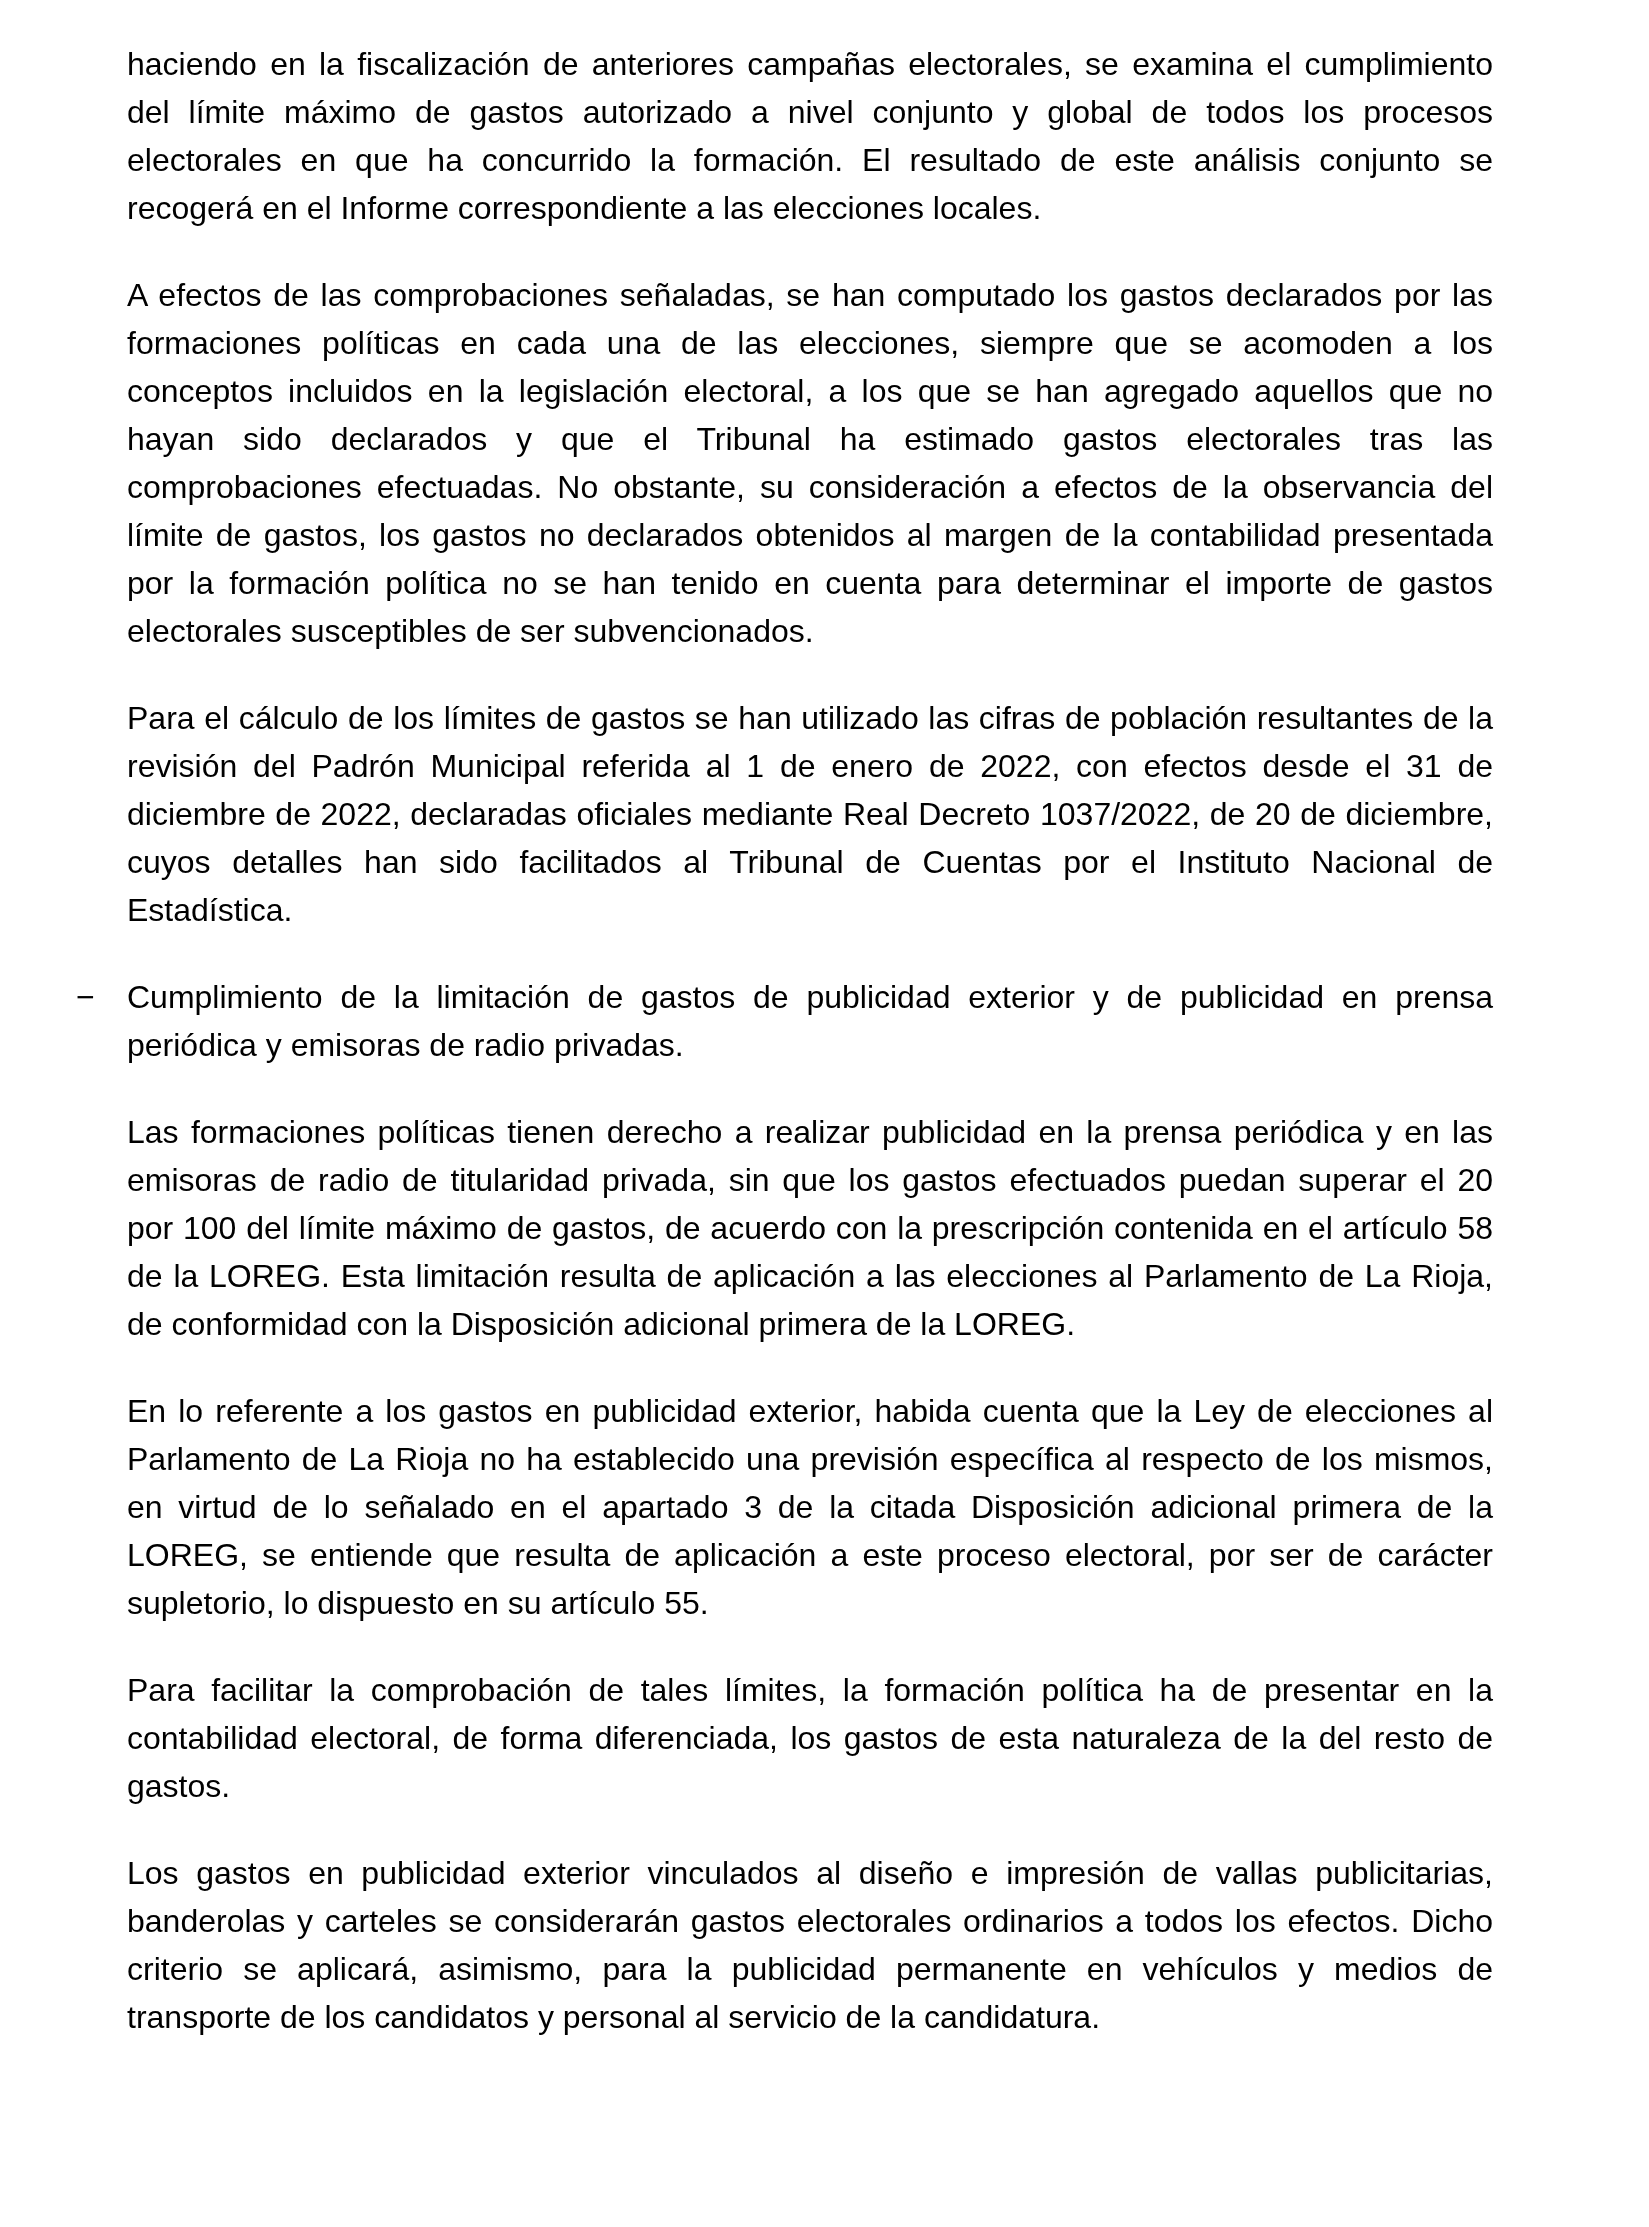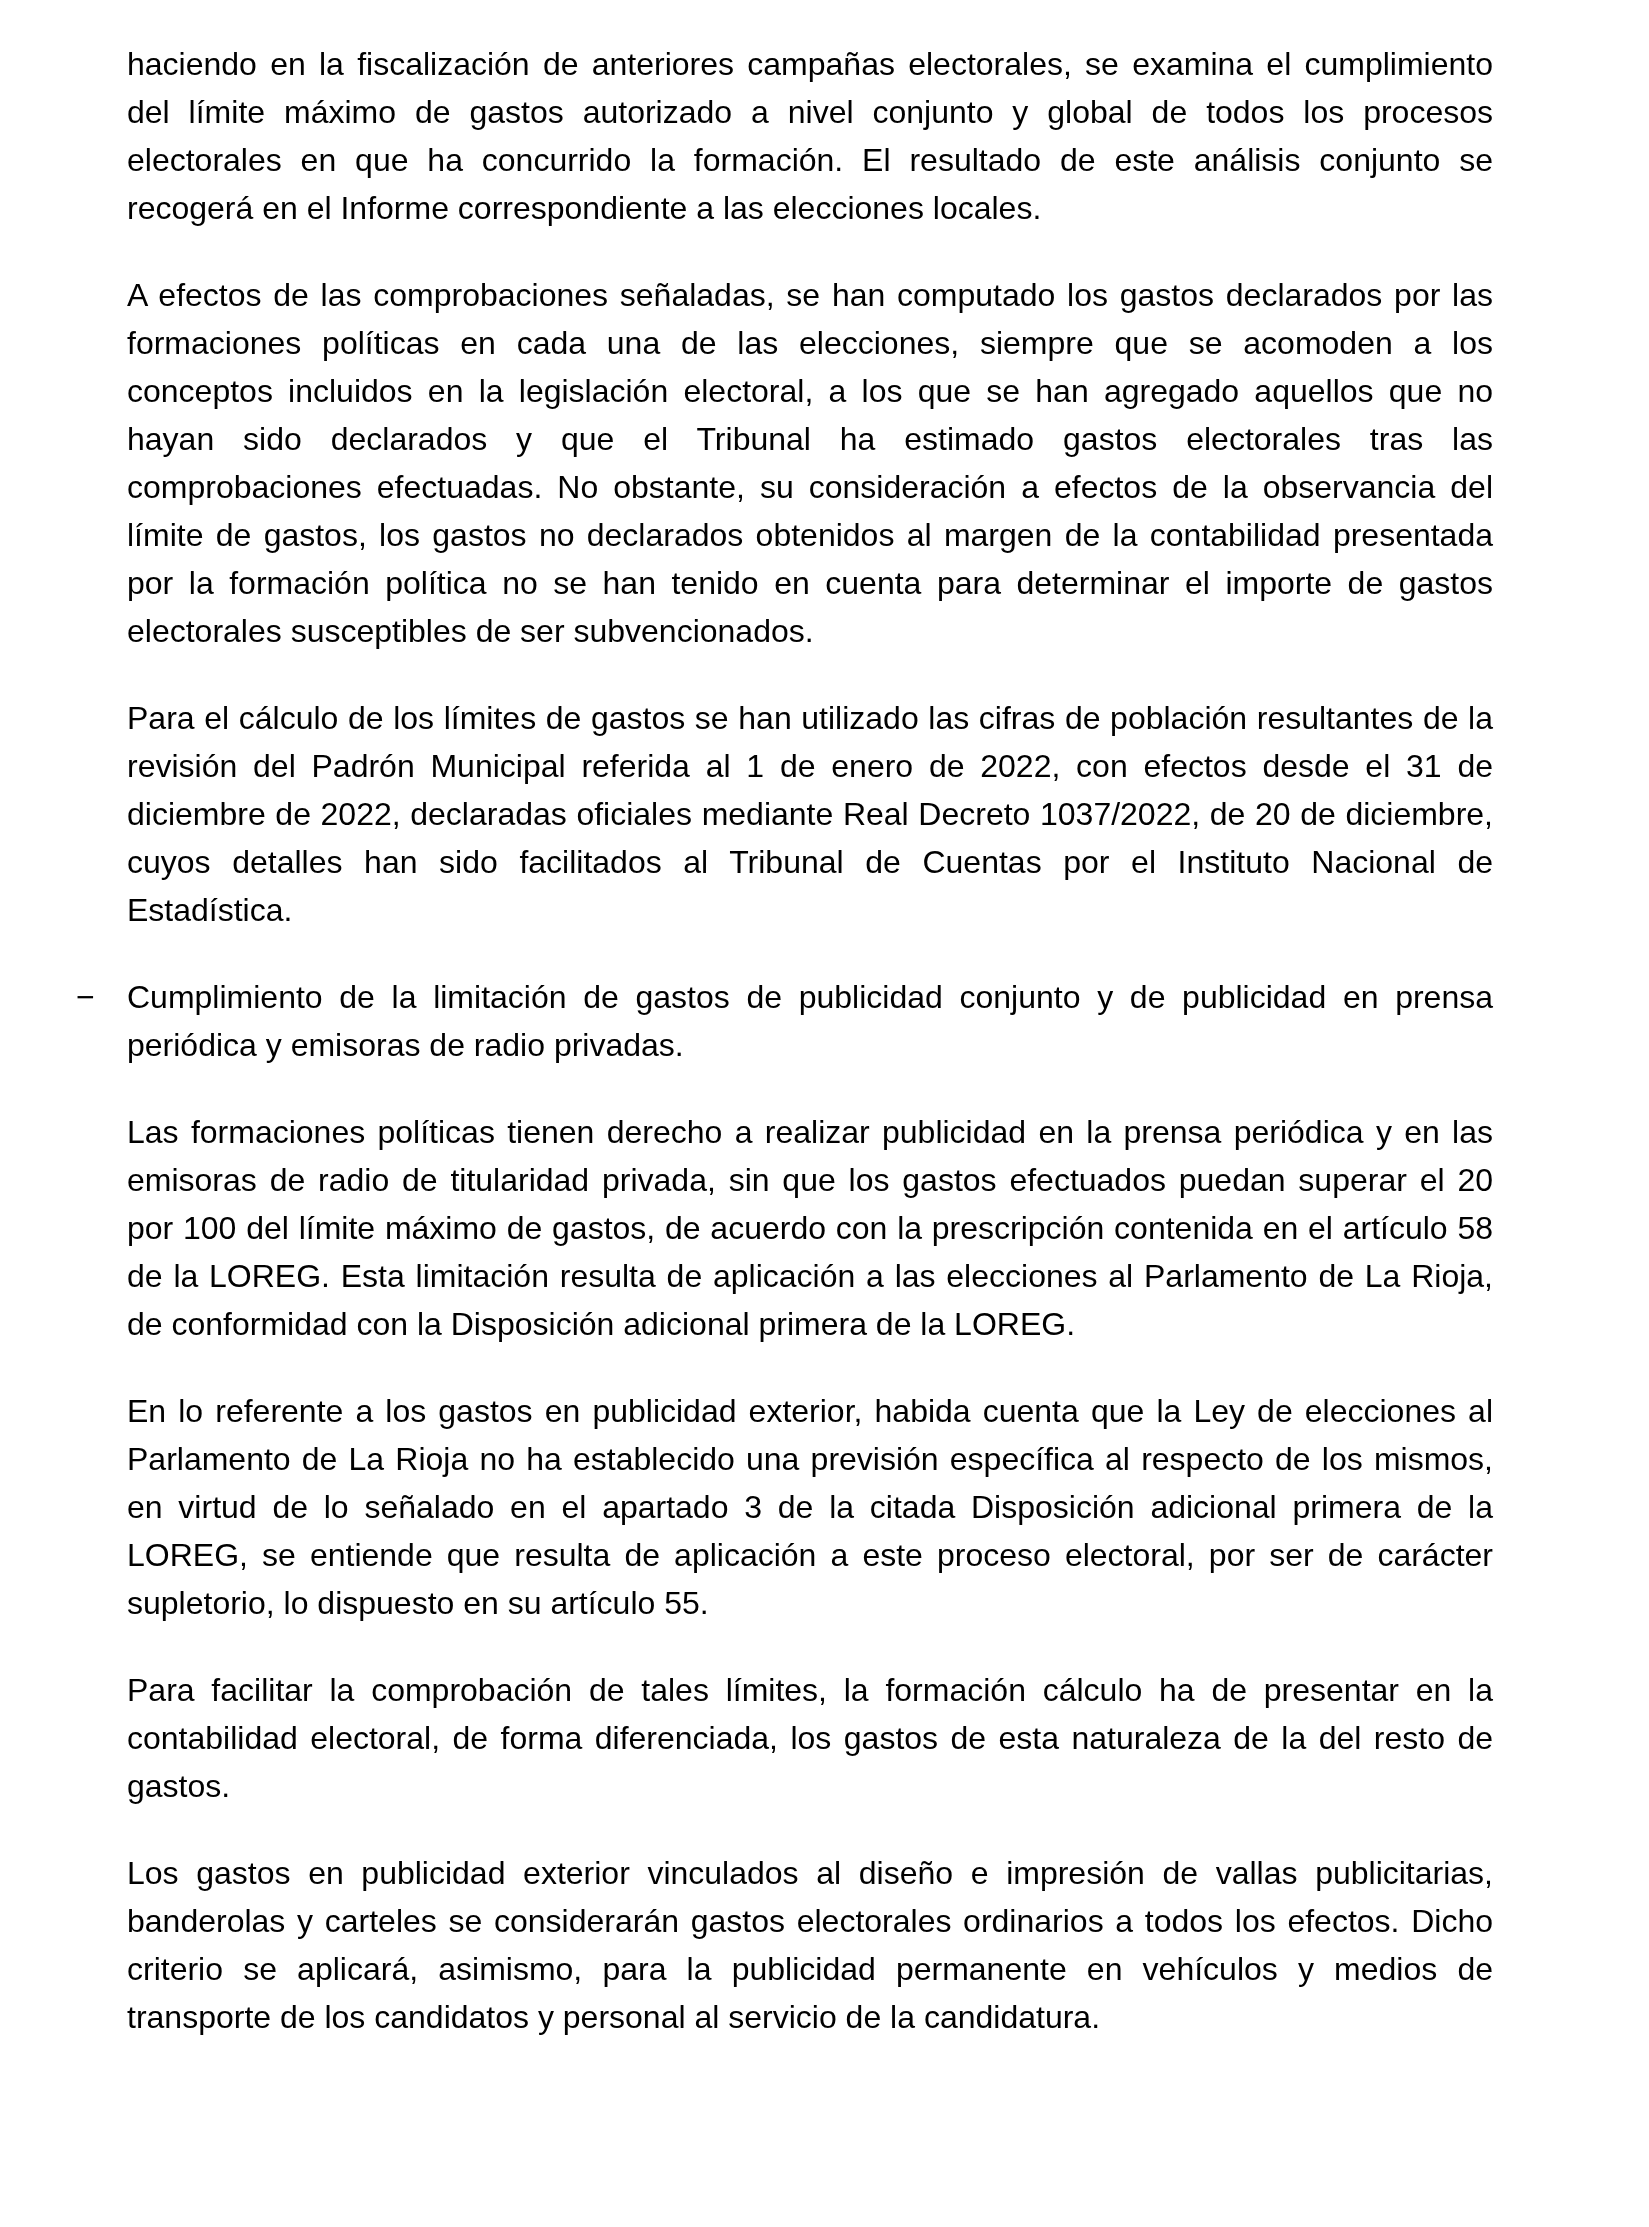--- a/index.html
+++ b/index.html
@@ -47,26 +47,26 @@
 <div class="doc-page">
 
   <p class="para">haciendo en la fiscalización de anteriores campañas electorales, se examina el cumplimiento del límite máximo de gastos autorizado a nivel conjunto y global de todos los procesos electorales en que ha concurrido la formación. El resultado de este análisis conjunto se recogerá en el Informe correspondiente a las elecciones locales.</p>
 
   <p class="para">A efectos de las comprobaciones señaladas, se han computado los gastos declarados por las formaciones políticas en cada una de las elecciones, siempre que se acomoden a los conceptos incluidos en la legislación electoral, a los que se han agregado aquellos que no hayan sido declarados y que el Tribunal ha estimado gastos electorales tras las comprobaciones efectuadas. No obstante, su consideración a efectos de la observancia del límite de gastos, los gastos no declarados obtenidos al margen de la contabilidad presentada por la formación política no se han tenido en cuenta para determinar el importe de gastos electorales susceptibles de ser subvencionados.</p>
 
   <p class="para">Para el cálculo de los límites de gastos se han utilizado las cifras de población resultantes de la revisión del Padrón Municipal referida al 1 de enero de 2022, con efectos desde el 31 de diciembre de 2022, declaradas oficiales mediante Real Decreto 1037/2022, de 20 de diciembre, cuyos detalles han sido facilitados al Tribunal de Cuentas por el Instituto Nacional de Estadística.</p>
 
   <div class="bullet-row">
     <span class="bullet-marker">−</span>
-    <p class="para">Cumplimiento de la limitación de gastos de publicidad conjunto y de publicidad en prensa periódica y emisoras de radio privadas.</p>
+    <p class="para">Cumplimiento de la limitación de gastos de publicidad exterior y de publicidad en prensa periódica y emisoras de radio privadas.</p>
   </div>
 
   <p class="para">Las formaciones políticas tienen derecho a realizar publicidad en la prensa periódica y en las emisoras de radio de titularidad privada, sin que los gastos efectuados puedan superar el 20 por 100 del límite máximo de gastos, de acuerdo con la prescripción contenida en el artículo 58 de la LOREG. Esta limitación resulta de aplicación a las elecciones al Parlamento de La Rioja, de conformidad con la Disposición adicional primera de la LOREG.</p>
 
   <p class="para">En lo referente a los gastos en publicidad exterior, habida cuenta que la Ley de elecciones al Parlamento de La Rioja no ha establecido una previsión específica al respecto de los mismos, en virtud de lo señalado en el apartado 3 de la citada Disposición adicional primera de la LOREG, se entiende que resulta de aplicación a este proceso electoral, por ser de carácter supletorio, lo dispuesto en su artículo 55.</p>
 
-  <p class="para">Para facilitar la comprobación de tales límites, la formación cálculo ha de presentar en la contabilidad electoral, de forma diferenciada, los gastos de esta naturaleza de la del resto de gastos.</p>
+  <p class="para">Para facilitar la comprobación de tales límites, la formación política ha de presentar en la contabilidad electoral, de forma diferenciada, los gastos de esta naturaleza de la del resto de gastos.</p>
 
   <p class="para">Los gastos en publicidad exterior vinculados al diseño e impresión de vallas publicitarias, banderolas y carteles se considerarán gastos electorales ordinarios a todos los efectos. Dicho criterio se aplicará, asimismo, para la publicidad permanente en vehículos y medios de transporte de los candidatos y personal al servicio de la candidatura.</p>
 
 
 </div>
 
 
 </body></html>

